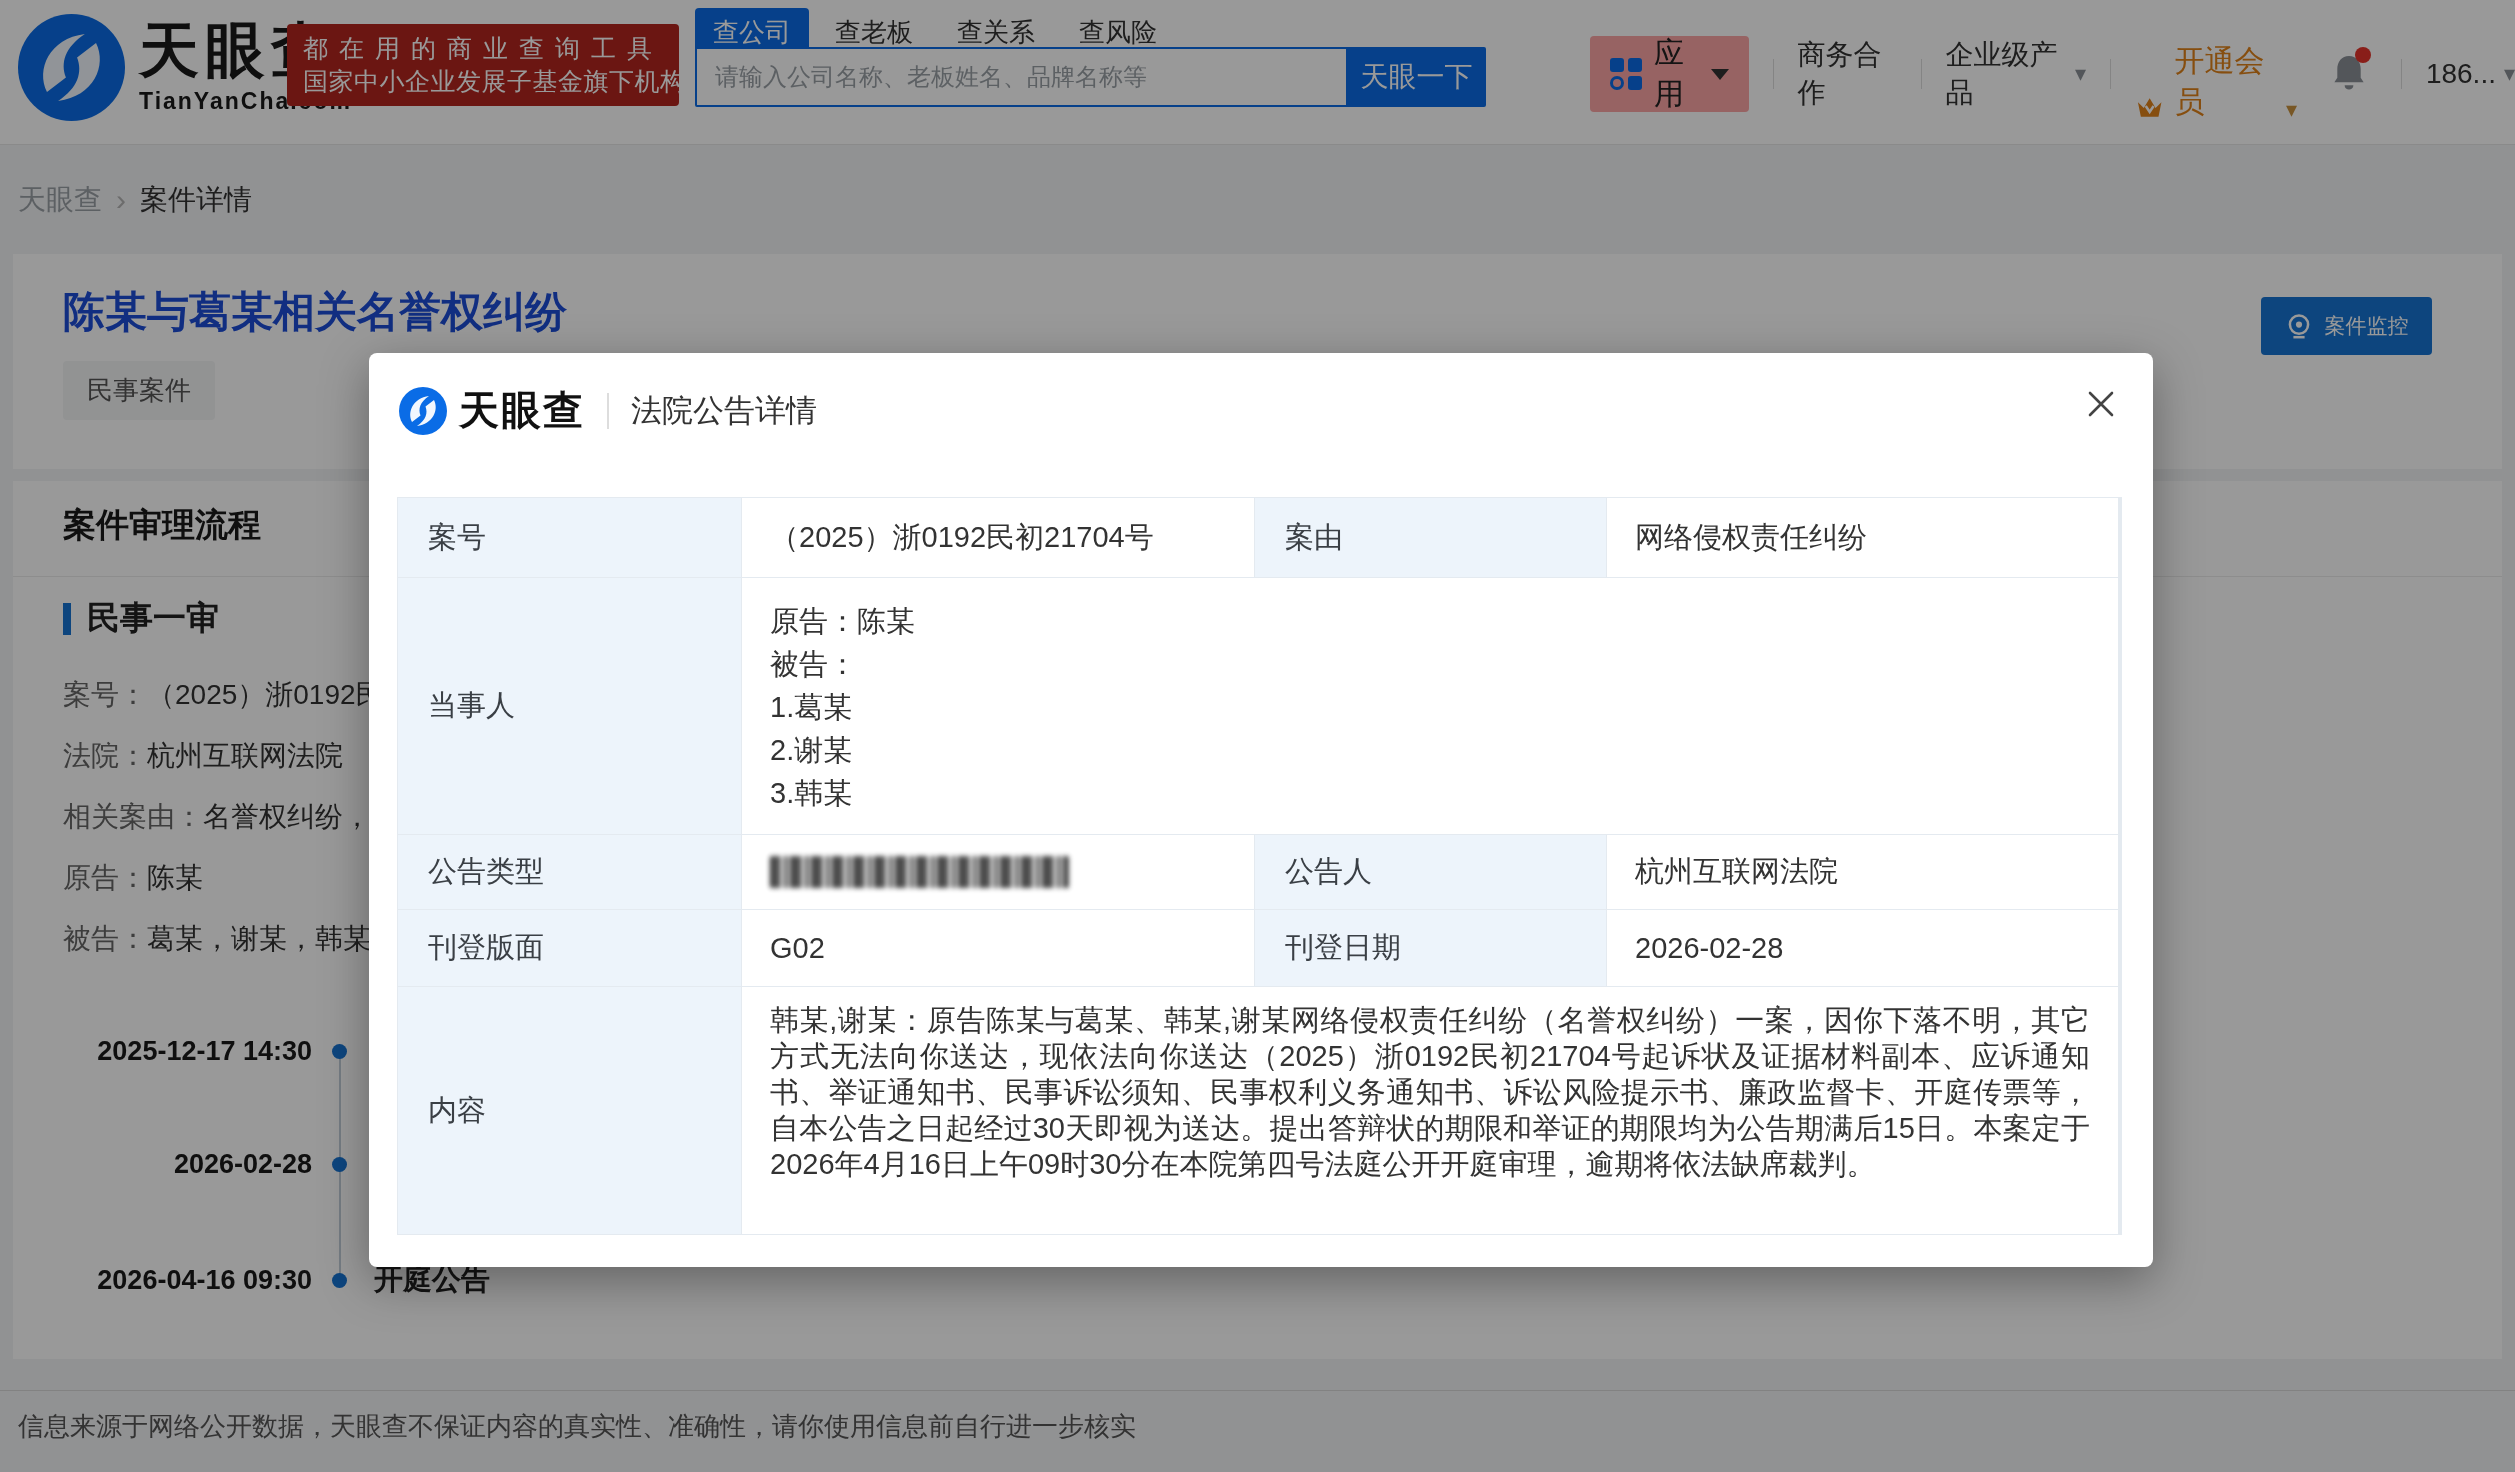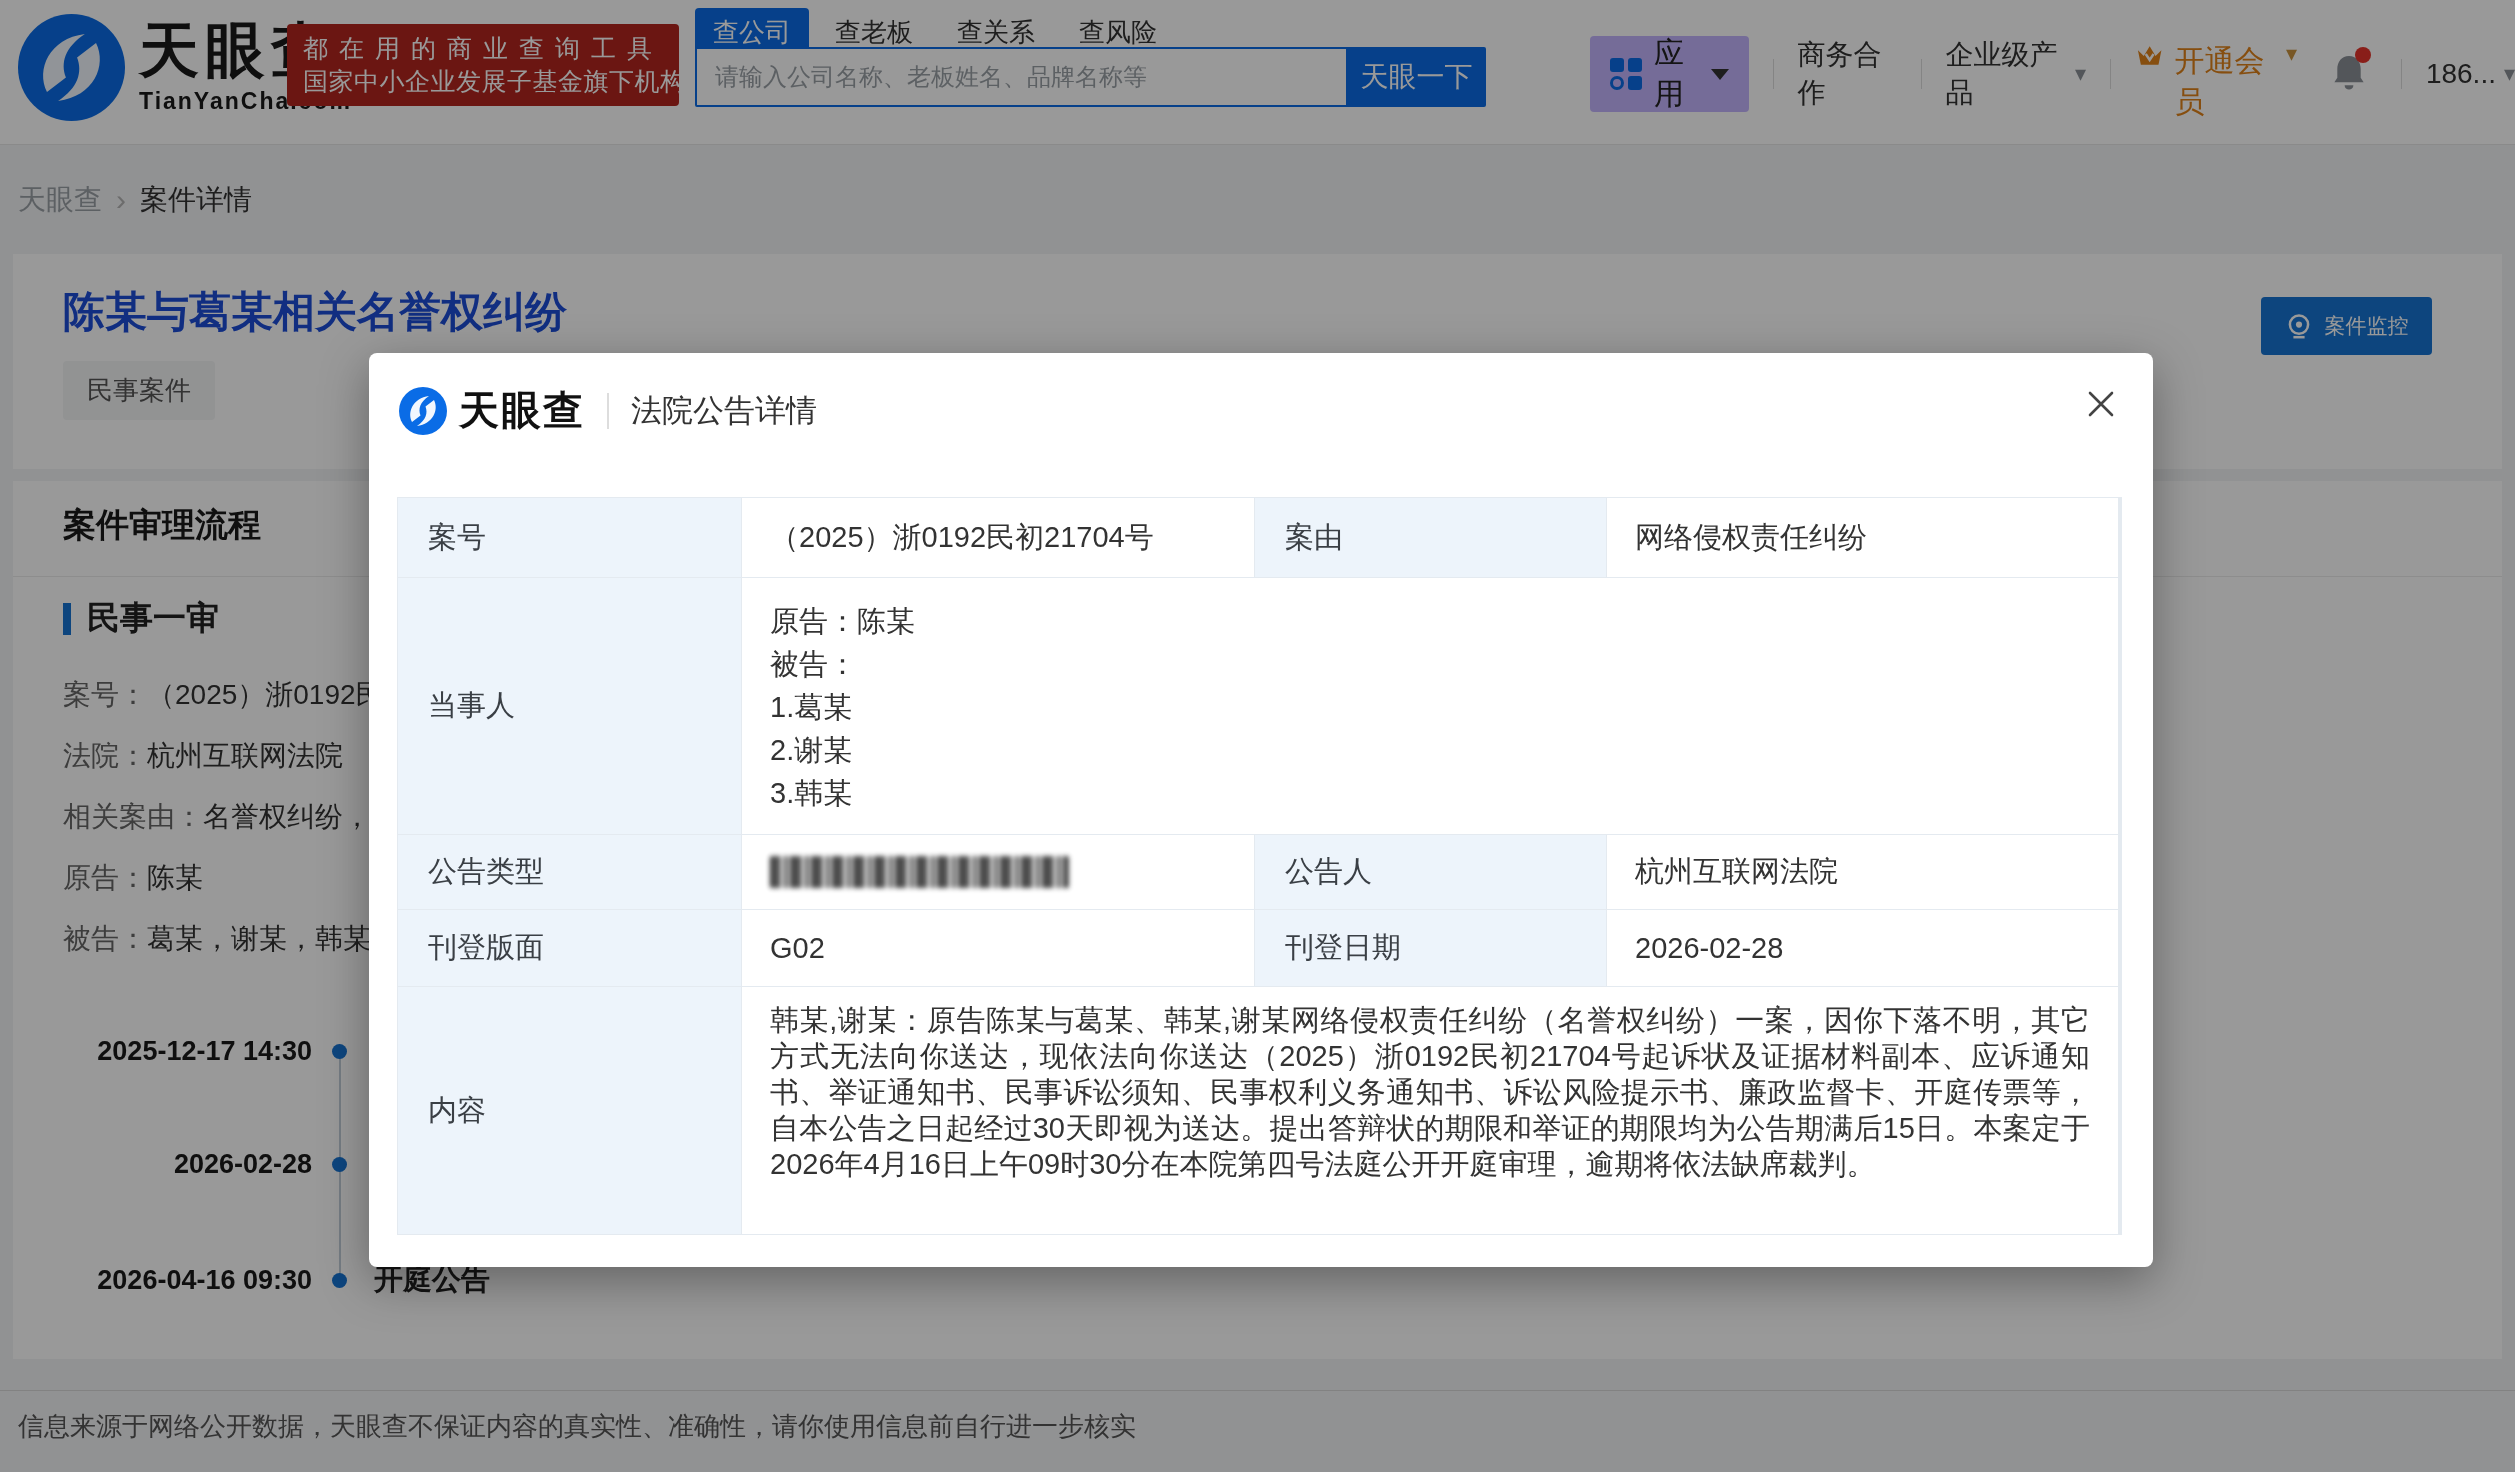--- a/index.html
+++ b/index.html
@@ -26,33 +26,33 @@
   .search-input { position:absolute; left:695px; top:47px; width:653px; height:60px;
                   border:2px solid #0a6ce6; border-radius:2px 0 0 2px; background:#fff;
                   font-size:24px; color:#333; padding:0 18px; outline:none; }
   .search-input::placeholder { color:#9aa0a6; }
   .search-btn { position:absolute; left:1347px; top:47px; width:139px; height:60px;
                 background:#0a6ce6; color:#fff; font-size:28px; border:none;
                 border-radius:0 2px 2px 0; cursor:pointer; }
 
   .right-nav { position:absolute; left:1590px; top:36px; height:76px;
                display:flex; align-items:center; }
-  .apps-chip { height:76px; background:#c4b5fd; border-radius:4px; display:flex;
+  .apps-chip { height:76px; background:#fca5a5; border-radius:4px; display:flex;
                align-items:center; padding:0 20px; cursor:pointer; }
   .grid-icon { width:32px; height:32px; display:grid; grid-template-columns:14px 14px;
                grid-template-rows:14px 14px; gap:4px; margin-right:12px; }
   .grid-icon .sq { background:#0a6ce6; border-radius:3px; }
   .grid-icon .ci { border:3.5px solid #0a6ce6; border-radius:50%; }
   .apps-label { font-size:30px; color:#222; }
   .caret-dark { width:0; height:0; border-left:9px solid transparent; border-right:9px solid transparent;
                 border-top:11px solid #333; margin-left:12px; }
   .caret { font-size:22px; color:#8a9097; margin-left:8px; }
   .nav-sep { width:1px; height:30px; background:#dddddd; margin:0 24px; }
   .nav-item { font-size:28px; color:#333; cursor:pointer; display:flex; align-items:center; }
-  .vip { color:#e0821a; display:flex; align-items:flex-start; font-size:30px; cursor:pointer;margin-top:16px; }
+  .vip { color:#e0821a; display:flex; align-items:flex-end; font-size:30px; cursor:pointer;margin-top:16px; }
   .vip .caret { color:#c8913e; }
   .bell-wrap { position:relative; margin:0 10px 0 34px; cursor:pointer; }
   .bell-dot { position:absolute; right:-4px; top:-6px; width:16px; height:16px;
               border-radius:50%; background:#e5332a; }
   .phone { font-size:28px; color:#333; display:flex; align-items:center; cursor:pointer; }
 
   
   .breadcrumb { position:absolute; left:18px; top:181px; display:flex; align-items:center;
                 font-size:28px; z-index:1; }
   .bc-home { color:#9aa0a6; cursor:pointer; }

